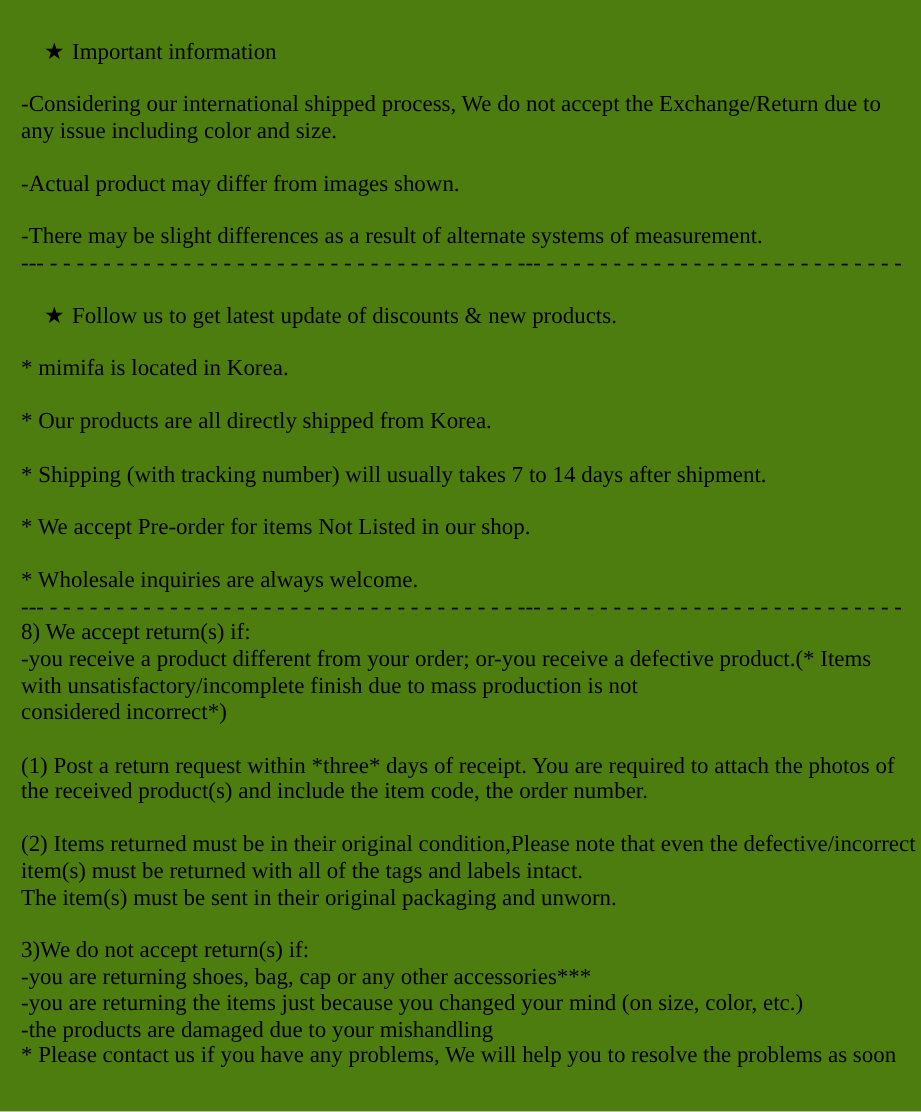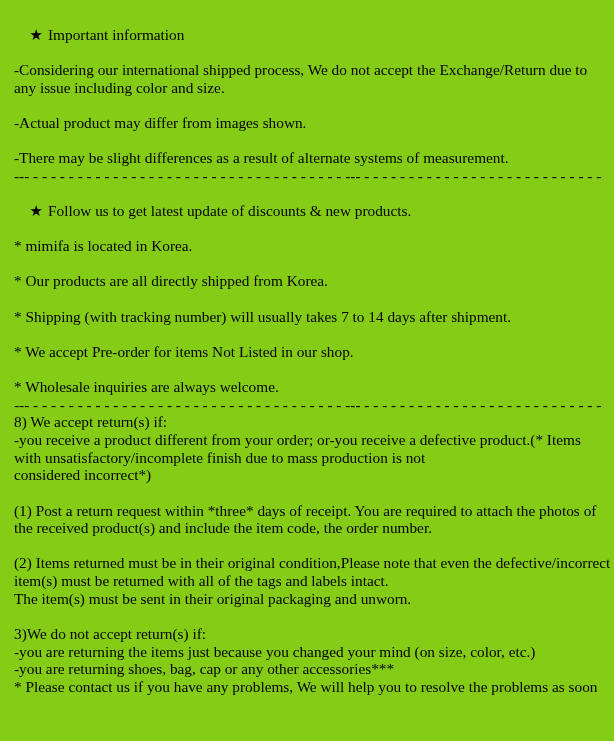--- a/index.html
+++ b/index.html
@@ -1,21 +1,21 @@
 <!DOCTYPE html>
 <html><head>
 <meta charset="utf-8">
 <style>
   html, body { margin: 0; padding: 0; background: #ffffff; }
   .doc {
     position: relative;
     width: 614px;
     height: 741px;
     box-sizing: border-box;
-    background: #84cc16;
+    background: #4d7c0f;
     color: #000000;
     font-family: "Liberation Serif", "DejaVu Serif", serif;
     font-size: 15.3px;
     line-height: 17.63px;
     padding: 8px 0 0 14px;
     overflow: hidden;
   }
   .line {
     min-height: 17.63px;
     white-space: pre;
@@ -70,17 +70,18 @@
   <div class="line">considered incorrect*)</div>
   <div class="line"></div>
   <div class="line">(1) Post a return request within *three* days of receipt. You are required to attach the photos of</div>
   <div class="line">the received product(s) and include the item code, the order number.</div>
   <div class="line"></div>
   <div class="line">(2) Items returned must be in their original condition,Please note that even the defective/incorrect</div>
   <div class="line">item(s) must be returned with all of the tags and labels intact.</div>
   <div class="line">The item(s) must be sent in their original packaging and unworn.</div>
   <div class="line"></div>
   <div class="line">3)We do not accept return(s) if:</div>
+  <div class="line">-you are returning shoes, bag, cap or any other accessories***</div>
   <div class="line">-you are returning the items just because you changed your mind (on size, color, etc.)</div>
-  <div class="line">-you are returning shoes, bag, cap or any other accessories***</div>
+  <div class="line">-the products are damaged due to your mishandling</div>
   <div class="line">* Please contact us if you have any problems, We will help you to resolve the problems as soon</div>
 
 </div>
 
 </body></html>

